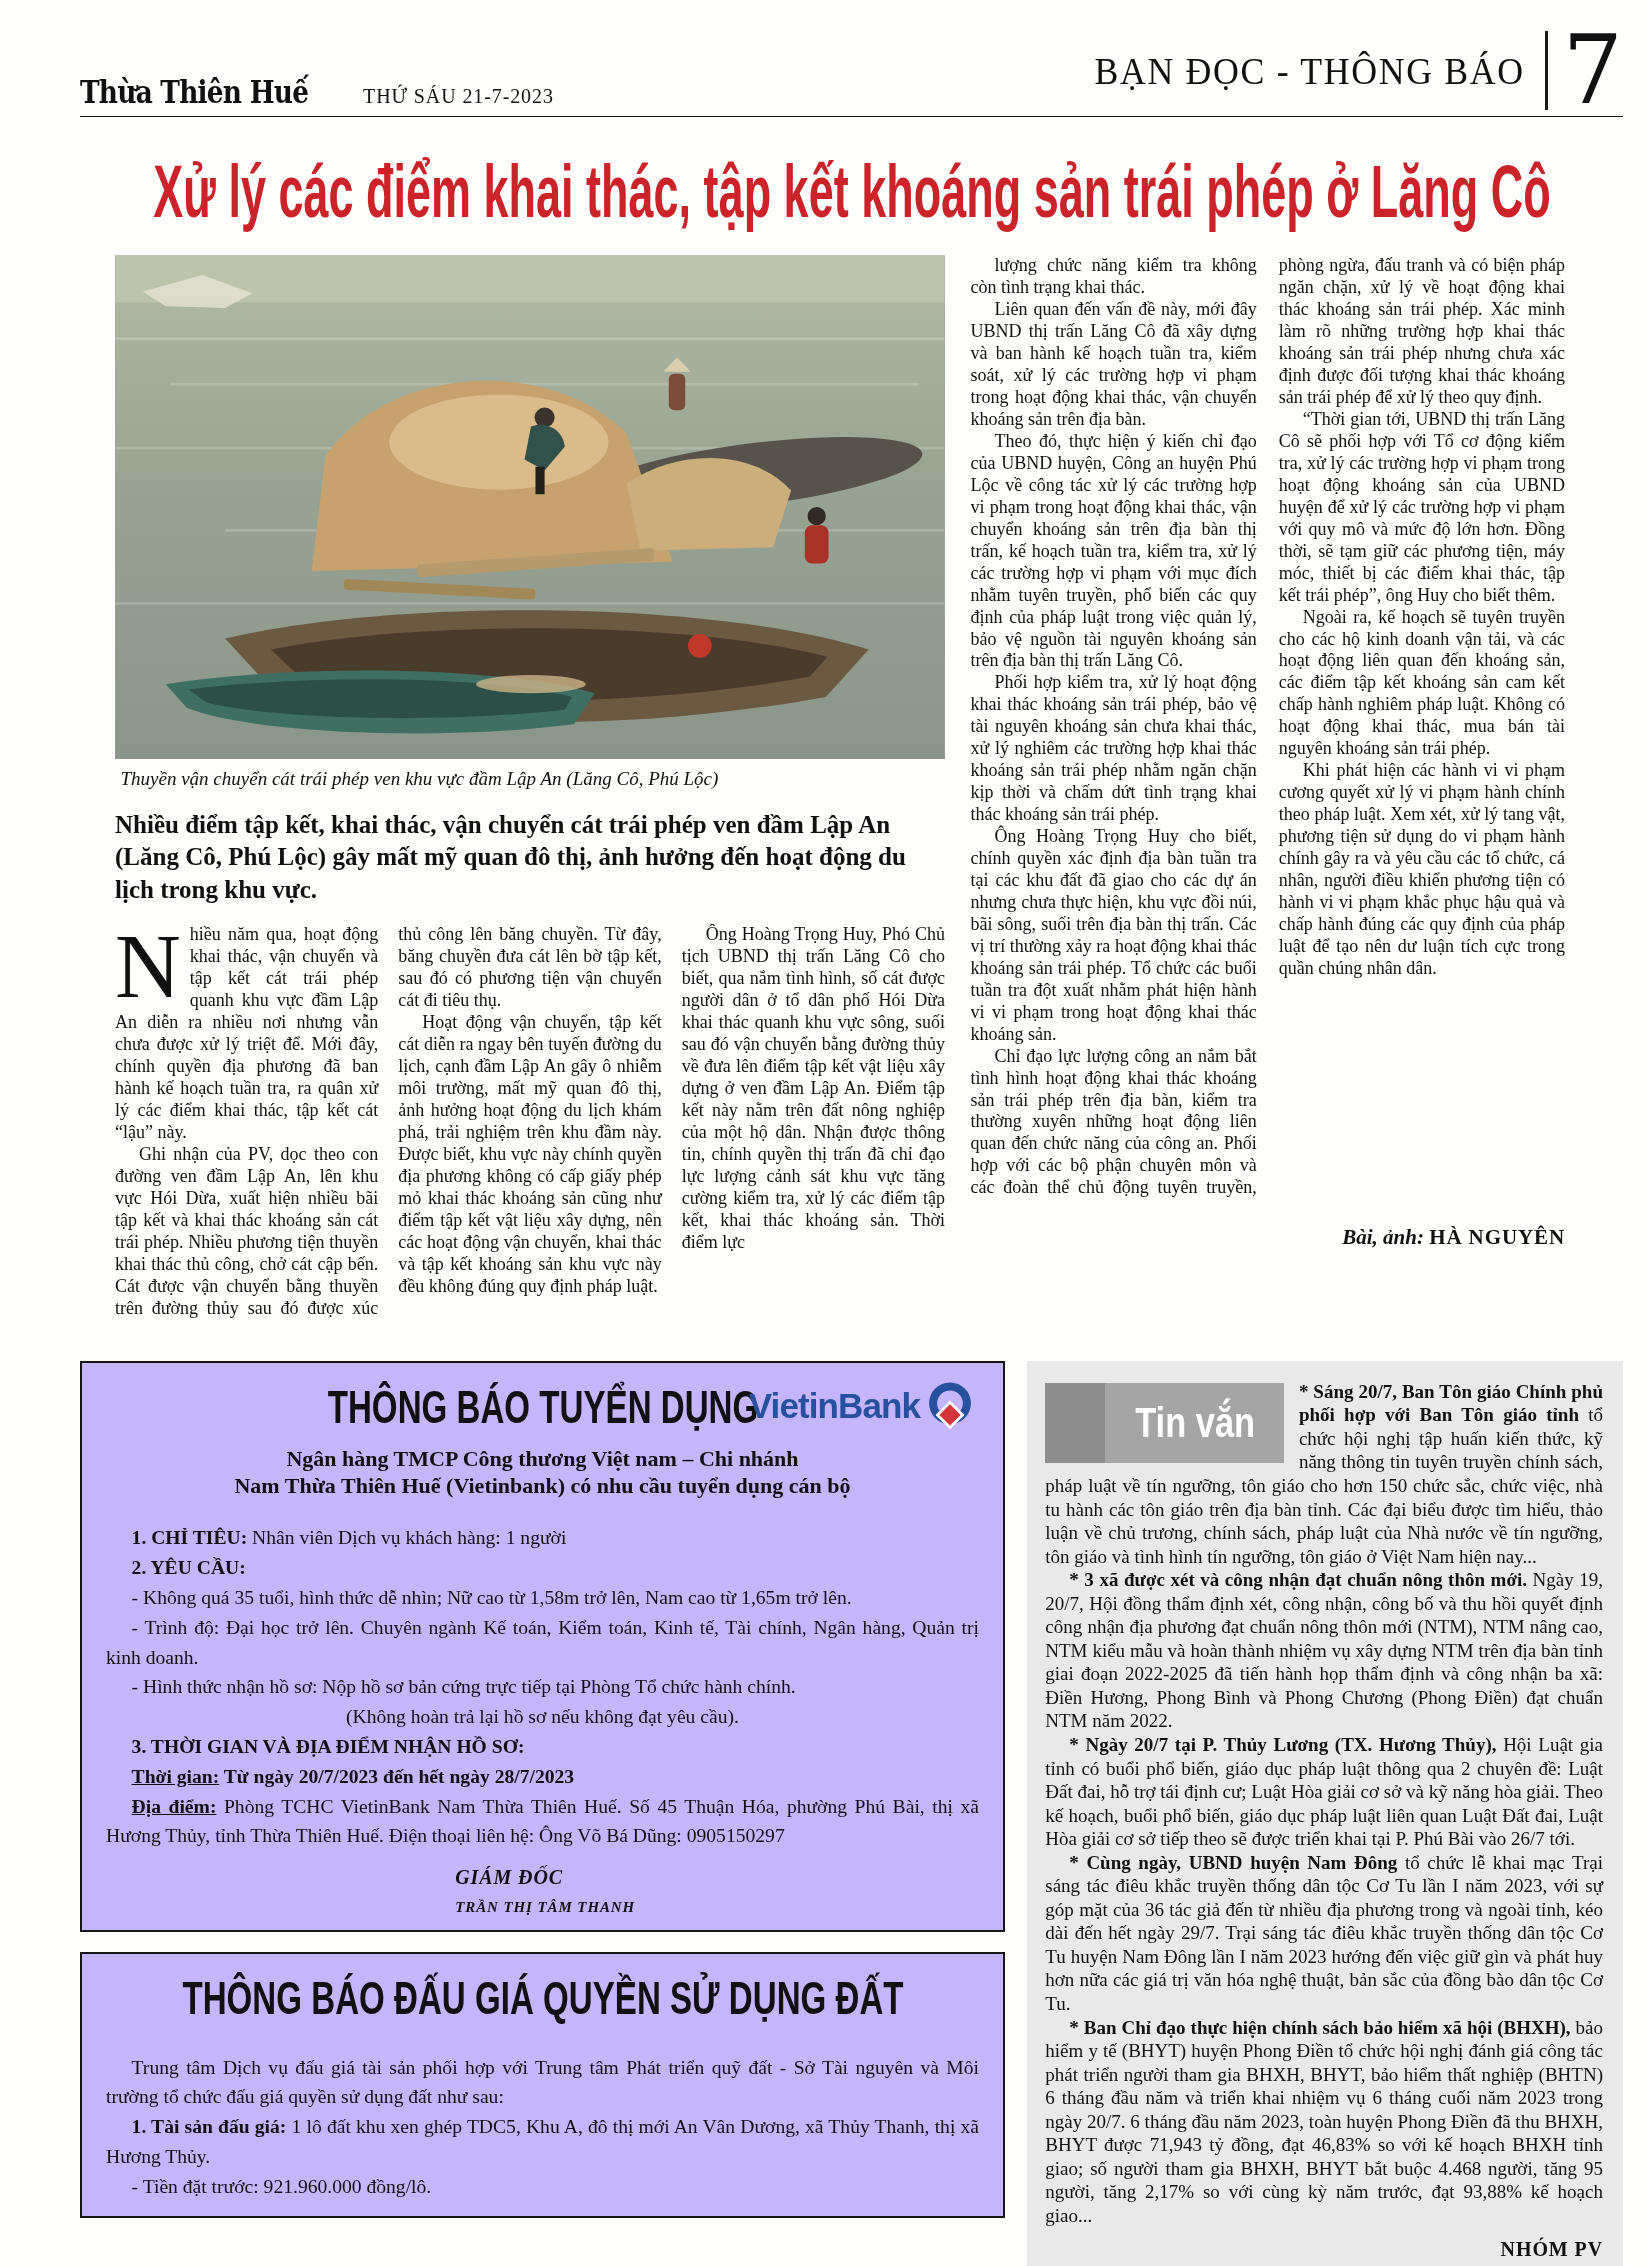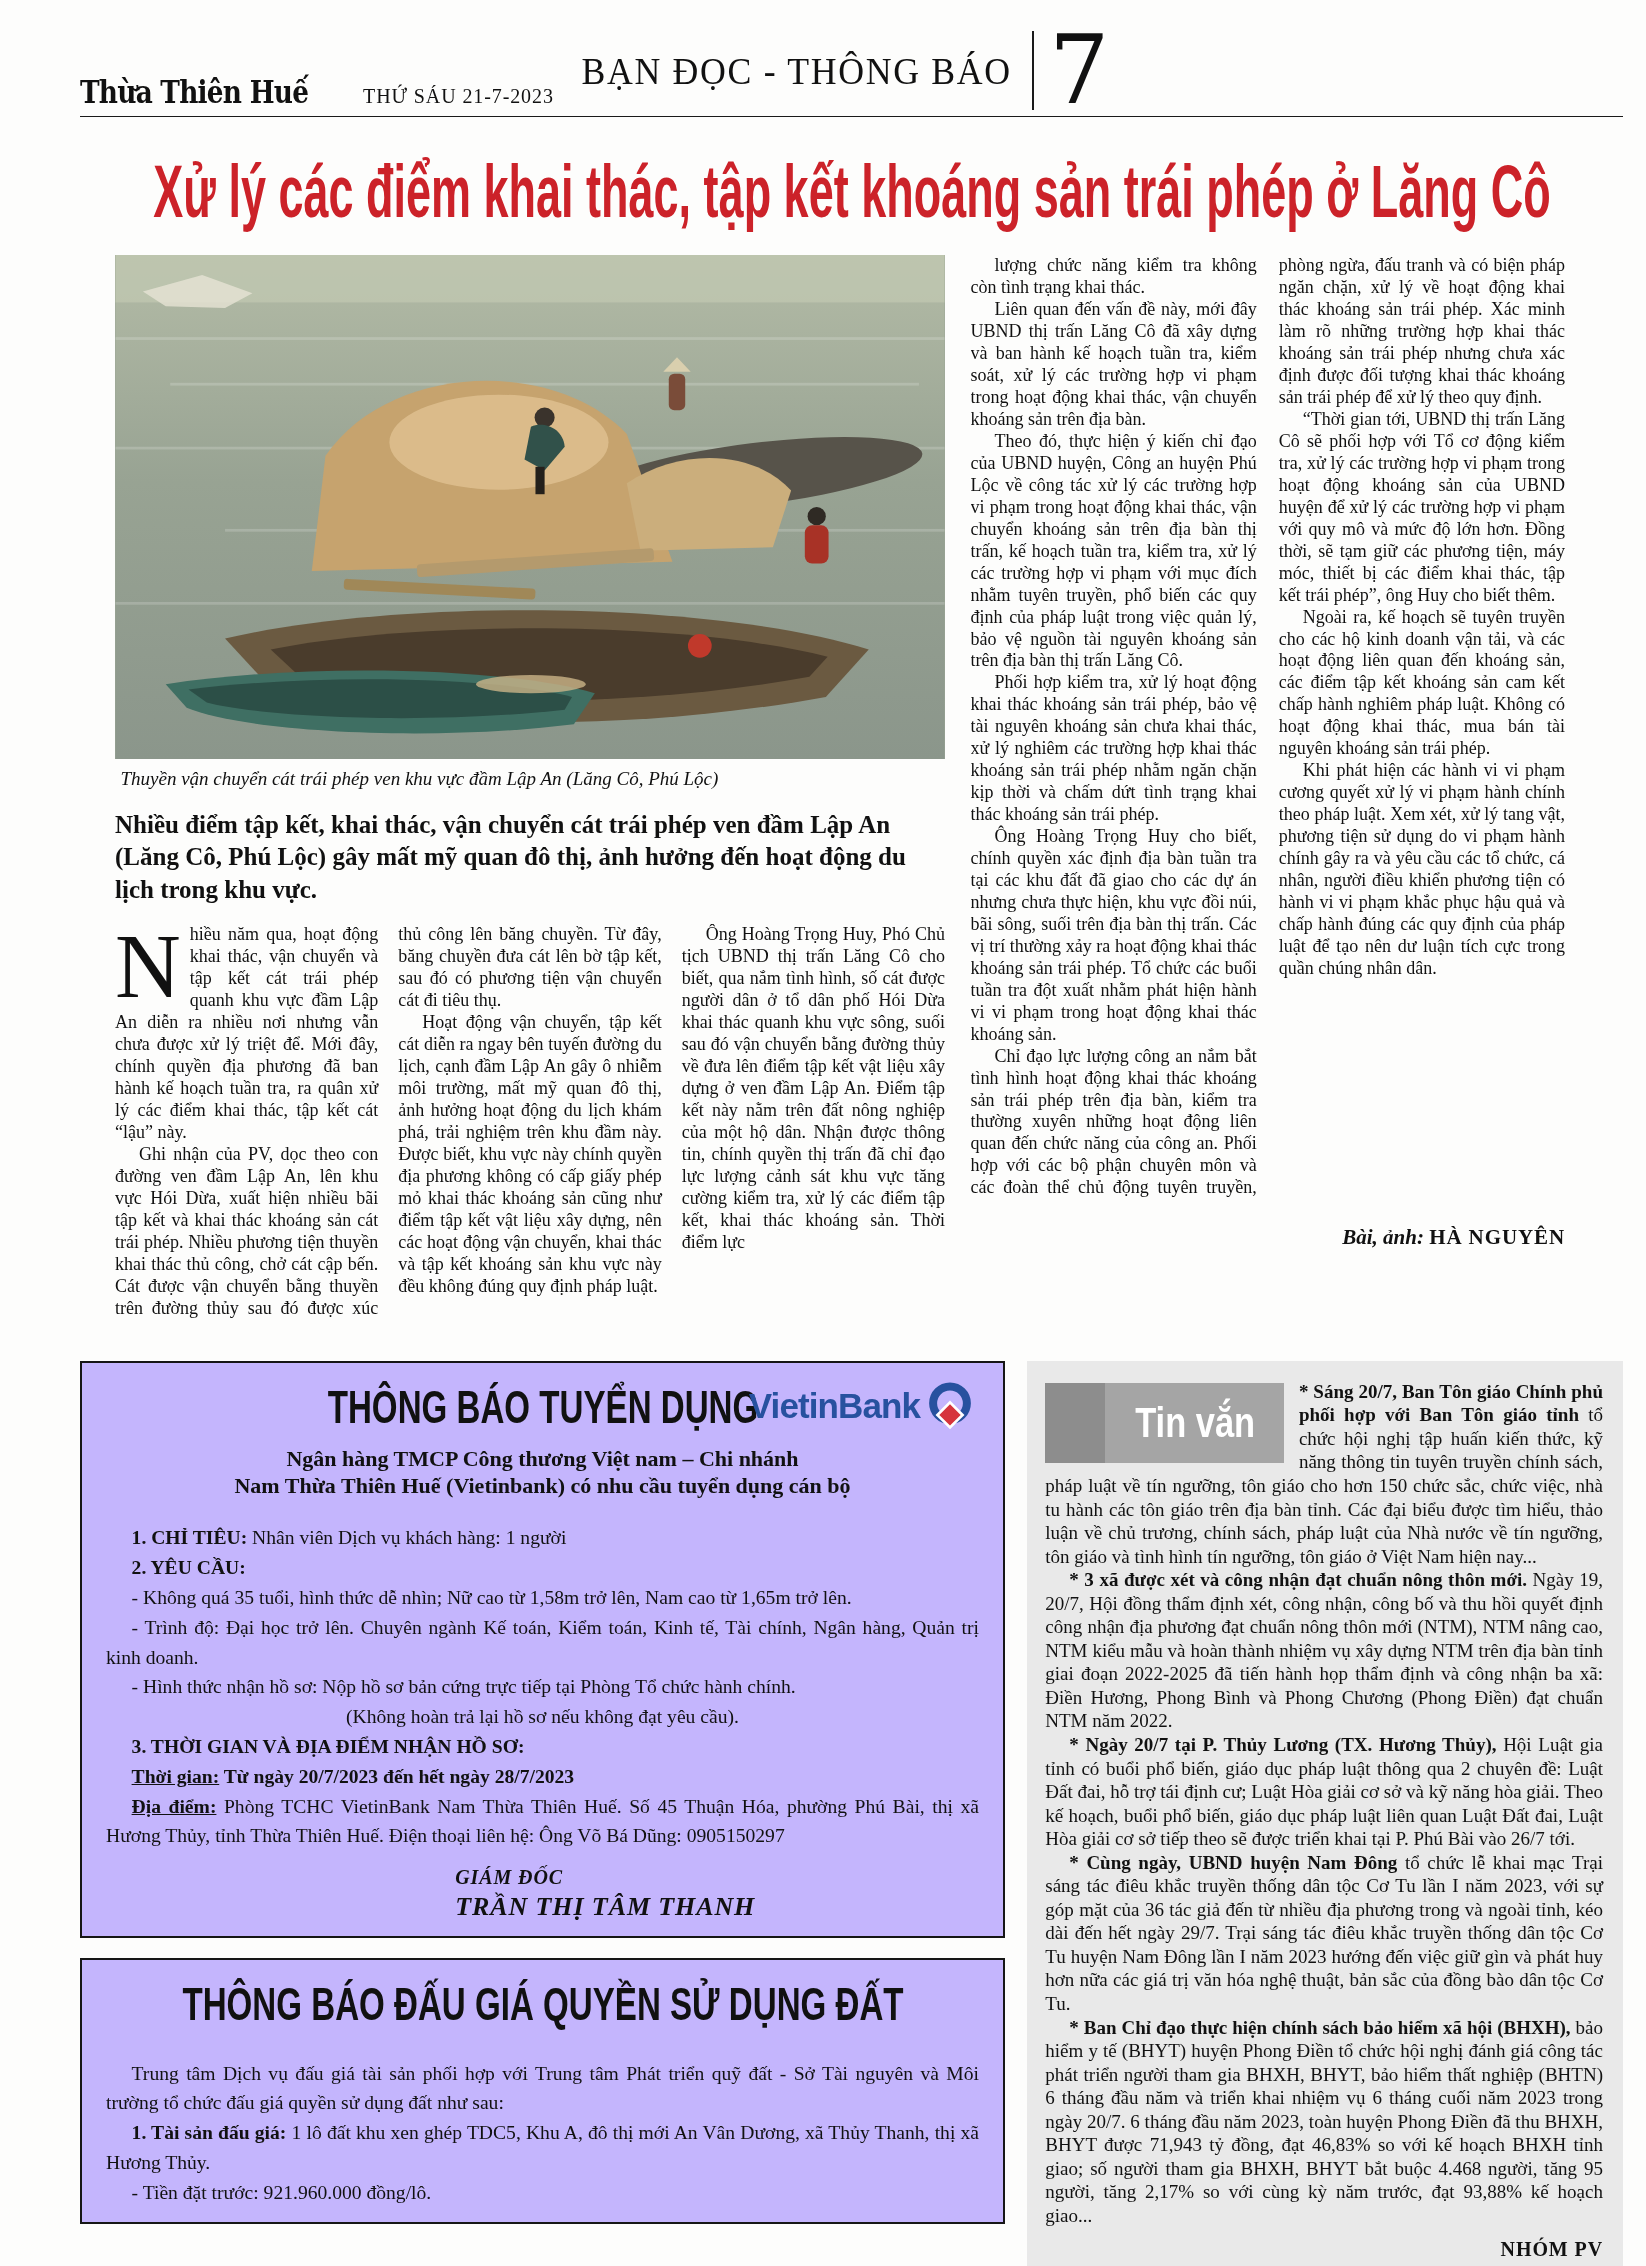--- a/index.html
+++ b/index.html
@@ -2,21 +2,21 @@
 <html style="font-size:14.6px"><head>
 <meta charset="utf-8">
 <style>
   html,body{margin:0;padding:0;background:#d8d8d8;}
   .page{position:relative;width:1647px;height:2267px;margin:0 auto;background:#fdfdfc;
         font-family:"Liberation Serif","DejaVu Serif",serif;color:#111;
         padding:0;box-sizing:border-box;overflow:hidden;}
   .inner{padding:31px 24px 0 80px;}
 
   
-  .masthead{display:flex;justify-content:flex-start;align-items:flex-end;
+  .masthead{display:flex;justify-content:space-between;align-items:flex-end;
             border-bottom:1.8px solid #1a1a1a;padding-bottom:5.5px;}
   .mh-left{display:flex;align-items:baseline;gap:14.6px;}
   .logo{display:inline-block;font-family:"DejaVu Serif",serif;font-weight:bold;
         font-size:31px;letter-spacing:-0.9px;transform:scaleX(.85);transform-origin:0 100%;white-space:nowrap;}
   .date{font-size:20px;letter-spacing:0.9px;white-space:nowrap;}
   .mh-right{display:flex;align-items:center;gap:0;}
   .section{font-size:38px;letter-spacing:1.8px;white-space:nowrap;transform:scaleX(.94);transform-origin:100% 50%;}
   .vbar{width:2.7px;height:79px;background:#1a1a1a;margin:0 14.6px 0 20px;}
   .pageno{font-size:95px;line-height:.82;font-family:"DejaVu Serif",serif;}
 
@@ -58,21 +58,21 @@
   .vtb-logo{position:absolute;right:5.5px;top:1.8px;display:flex;align-items:center;gap:5.5px;}
   .vtb-text{color:#27519f;font-family:"Liberation Sans","DejaVu Sans",sans-serif;
             font-weight:bold;font-size:35px;letter-spacing:-0.9px;text-align:center;}
   .box-sub{margin:1.8px 0;text-align:center;font-weight:bold;font-size:22px;}
   .box-body{margin-top:24px;font-size:19.6px;line-height:1.52;}
   .bl{margin:0;text-indent:25.6px;text-align:justify;}
   .bl.center{text-align:center;text-indent:0;}
   .u{text-decoration:underline;}
   .signoff{width:46%;margin-left:40%;text-align:left;margin-top:14.6px;font-weight:bold;font-style:italic;}
   .so-title{font-size:20px;letter-spacing:0.9px;}
-  .so-name{font-size:26px;margin-top:3px;letter-spacing:0.9px;}
+  .so-name{font-size:15px;margin-top:10px;letter-spacing:0.9px;}
 
   
   .briefs{flex:1;min-width:0;}
   .briefs-inner{background:#e9e9e9;padding:18.3px 20px 16.4px 18.3px;box-sizing:border-box;height:998px;overflow:hidden;}
   .briefs-head{float:left;width:239px;height:80px;display:flex;margin:3.7px 14.6px 9.1px 0;}
   .bh-dark{width:60px;background:#8d8d8d;}
   .bh-label{flex:1;background:#a5a5a5;color:#fff;display:flex;align-items:center;justify-content:center;}
   .bh-label .tv{font-family:"Liberation Sans","DejaVu Sans",sans-serif;font-weight:bold;font-size:42px;
                 transform:scaleX(.82);white-space:nowrap;}
   .bp{margin:0;font-size:19px;line-height:1.24;text-align:justify;text-indent:24px;}

